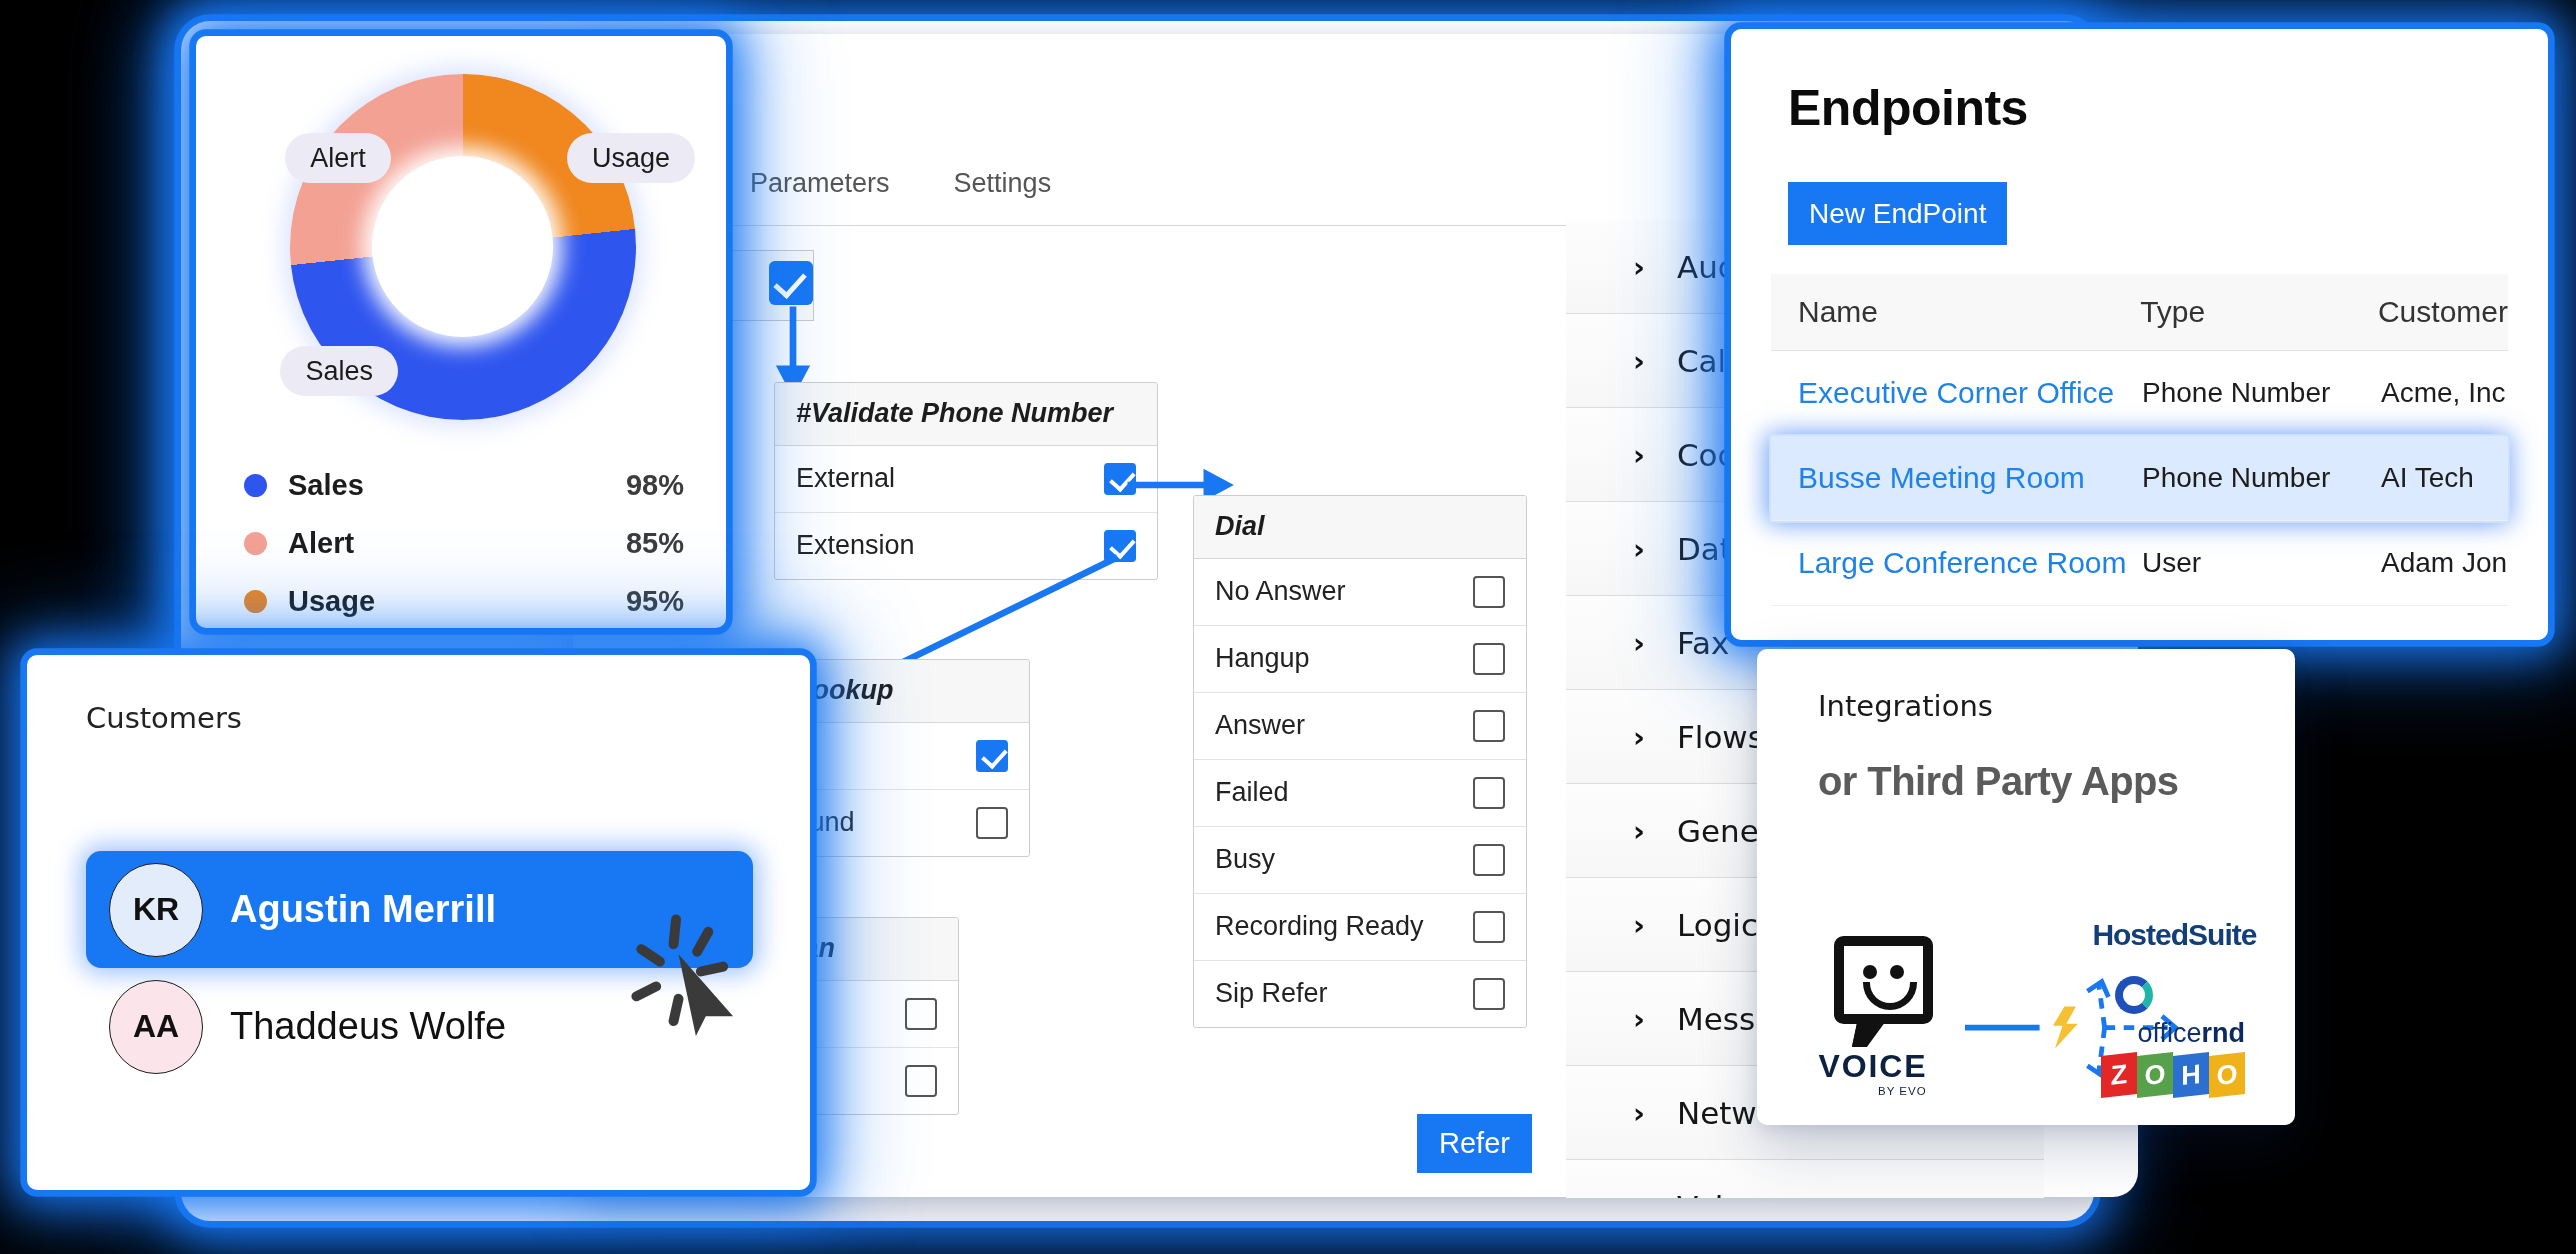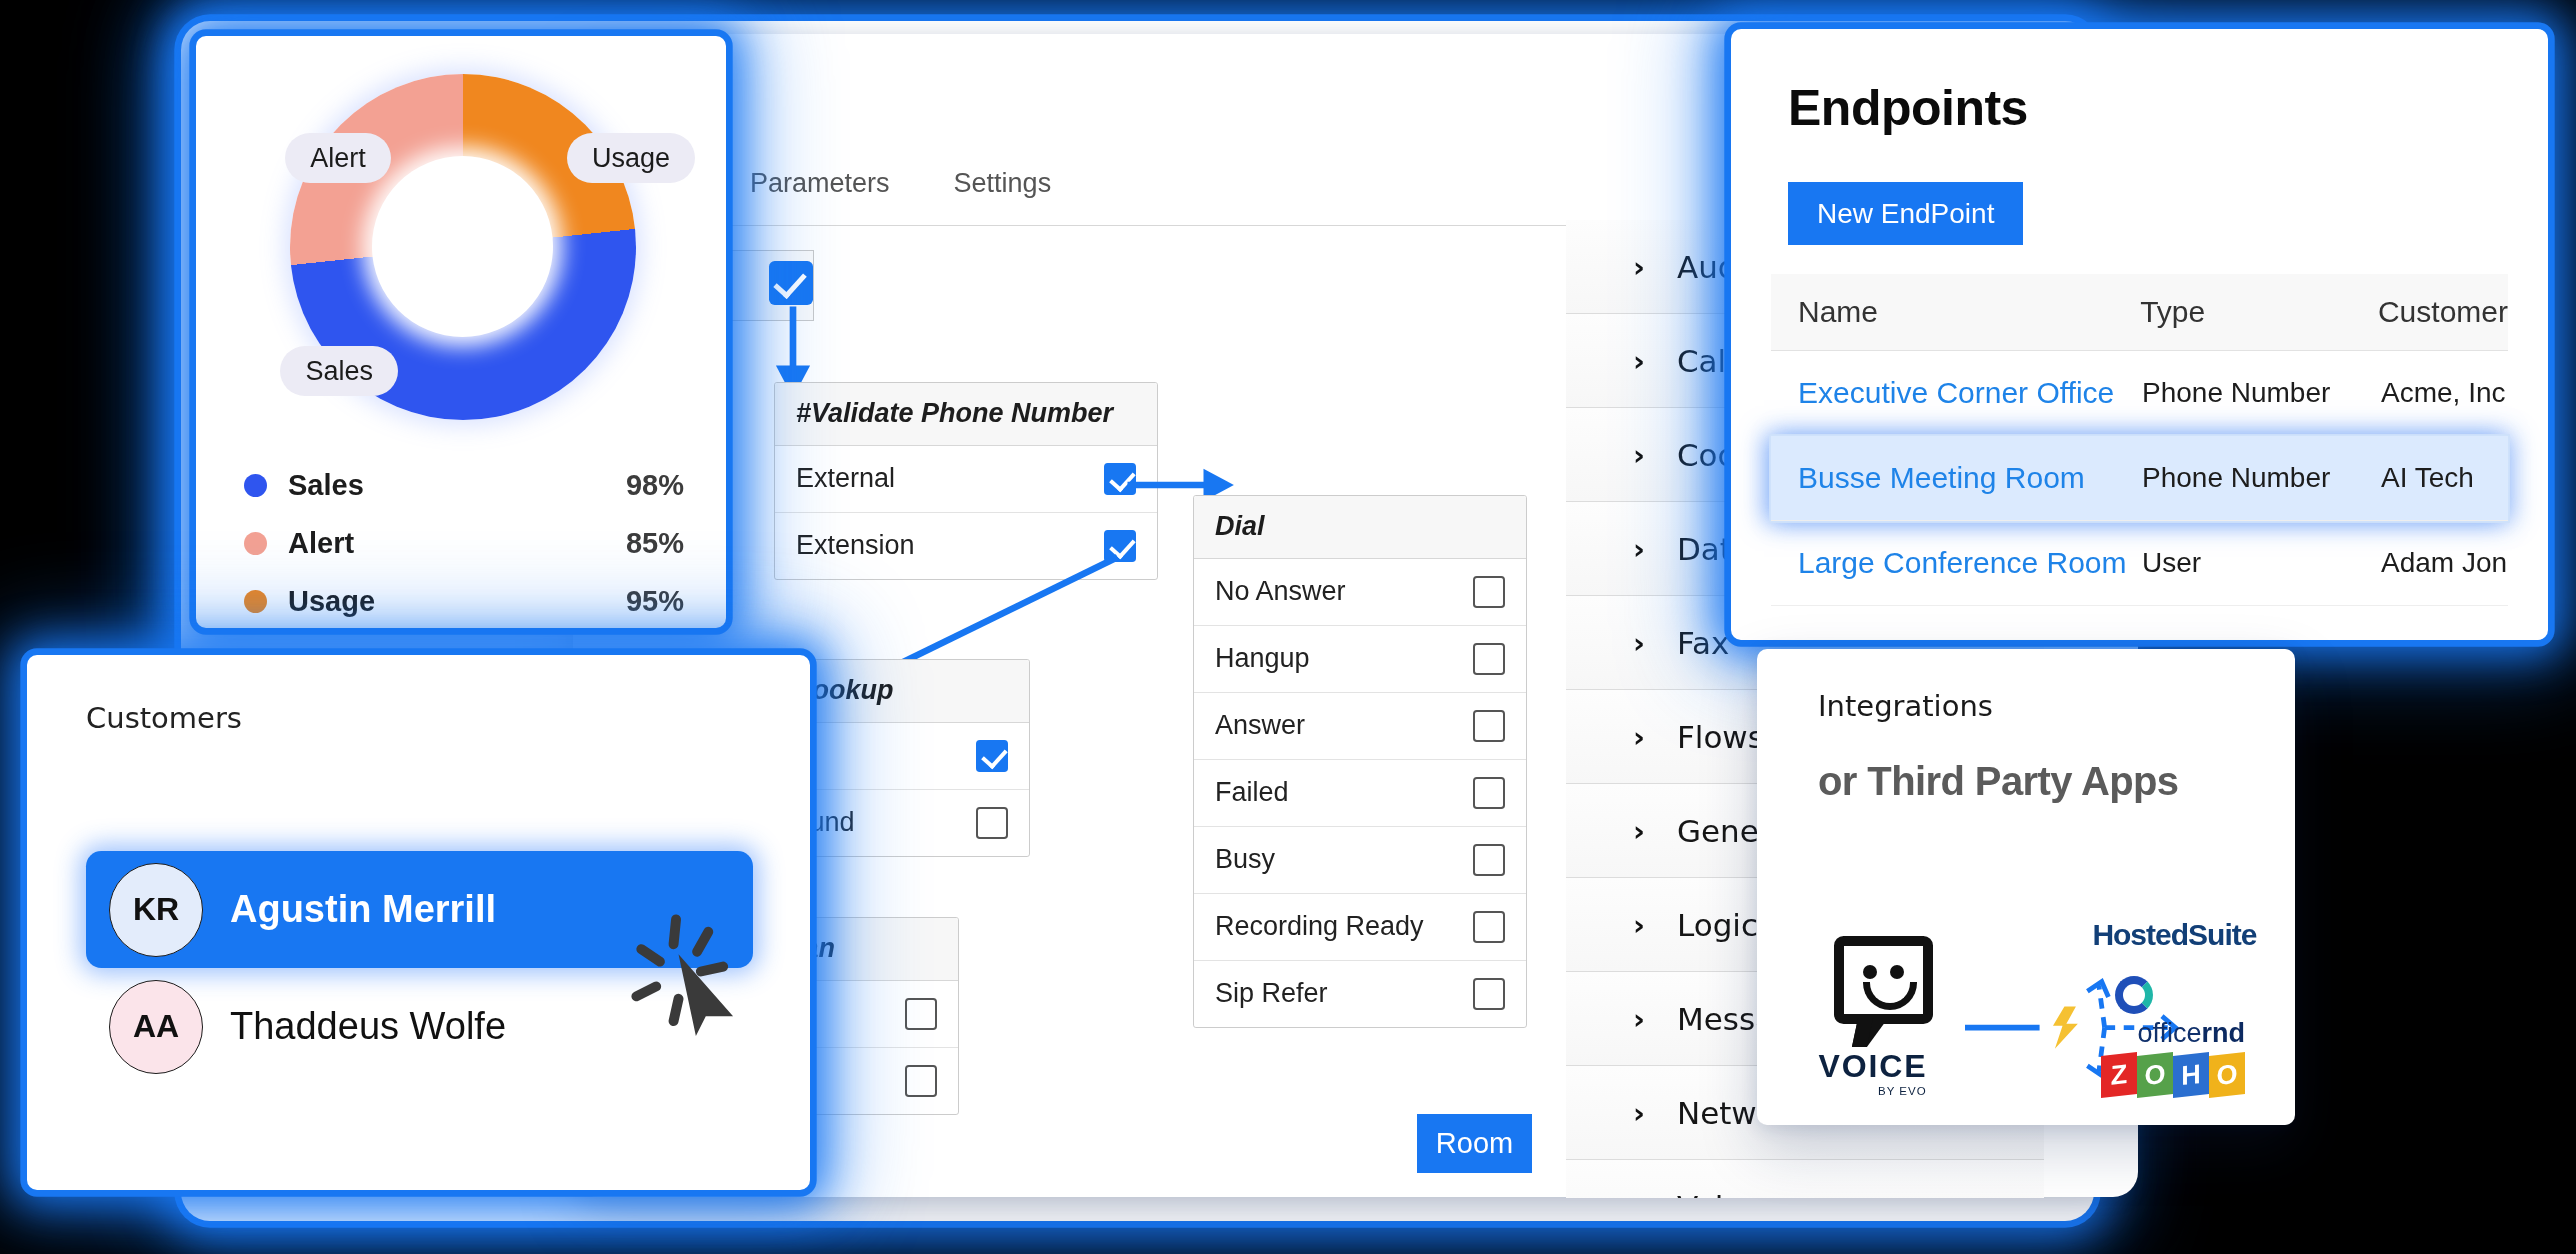--- a/index.html
+++ b/index.html
@@ -58,21 +58,21 @@
   #pill-sales{left:-9.6px;top:272px;}
   #legend{position:absolute;left:48px;top:420px;right:42px;}
   .leg-row{display:flex;align-items:center;height:58px;font-size:29px;}
   .dot{width:23px;height:23px;border-radius:50%;margin-right:21px;flex:0 0 auto;}
   .leg-name{font-weight:bold;color:#1d1d1d;}
   .leg-val{margin-left:auto;font-weight:bold;color:#3c3c3c;}
 
   
   #endpoints-card{left:1731px;top:29px;width:817px;height:611px;}
   #ep-title{position:absolute;left:57px;top:50px;font-size:50px;font-weight:bold;color:#0b0b0b;letter-spacing:-0.5px;}
-  #ep-new{position:absolute;left:57px;top:153px;height:63px;padding:0 29px;background:#1877f2;color:#fff;border:none;font-size:28px;display:flex;align-items:center;cursor:pointer;}
+  #ep-new{position:absolute;left:57px;top:153px;height:63px;padding:0 21px;background:#1877f2;color:#fff;border:none;font-size:28px;display:flex;align-items:center;cursor:pointer;}
   #ep-table{position:absolute;left:40px;top:245px;right:40px;}
   .ep-head{display:flex;background:#f8f8f8;border-bottom:1.9px solid #e2e2e2;padding:21px 0;}
   .ep-row{display:flex;align-items:center;padding:25px 0;border-bottom:1px solid #eee;}
   .ep-row.sel{background:#dbeafe;box-shadow:0 0 0 1.9px #cfe2fb, -5.7px 0 23px 1.9px rgba(60,130,246,.55), 5.7px 0 23px 1.9px rgba(60,130,246,.35);}
   .c1{width:344px;padding-left:27px;}
   .c2{width:239px;}
   .c3{flex:1;}
   .ep-head .c1,.ep-head .c2,.ep-head .c3{font-size:30px;color:#333;}
   .ep-link{font-size:30px;color:#1e83e8;cursor:pointer;}
   .ep-txt{font-size:28px;color:#1d1d1d;}
@@ -257,21 +257,21 @@
   <div class="node-row">
     <span>rue</span>
     <span class="cb"></span>
   </div>
   <div class="node-row">
     <span>ales</span>
     <span class="cb"></span>
   </div>
 </div>
 
-<div id="save-btn">Room</div>
+<div id="save-btn">Refer</div>
 
 <div class="card glow" id="donut-card">
   <div id="donut-wrap">
     <div id="donut"></div>
     <div id="donut-hole"></div>
     <div class="pill" id="pill-alert">Alert</div>
     <div class="pill" id="pill-usage">Usage</div>
     <div class="pill" id="pill-sales">Sales</div>
   </div>
 

